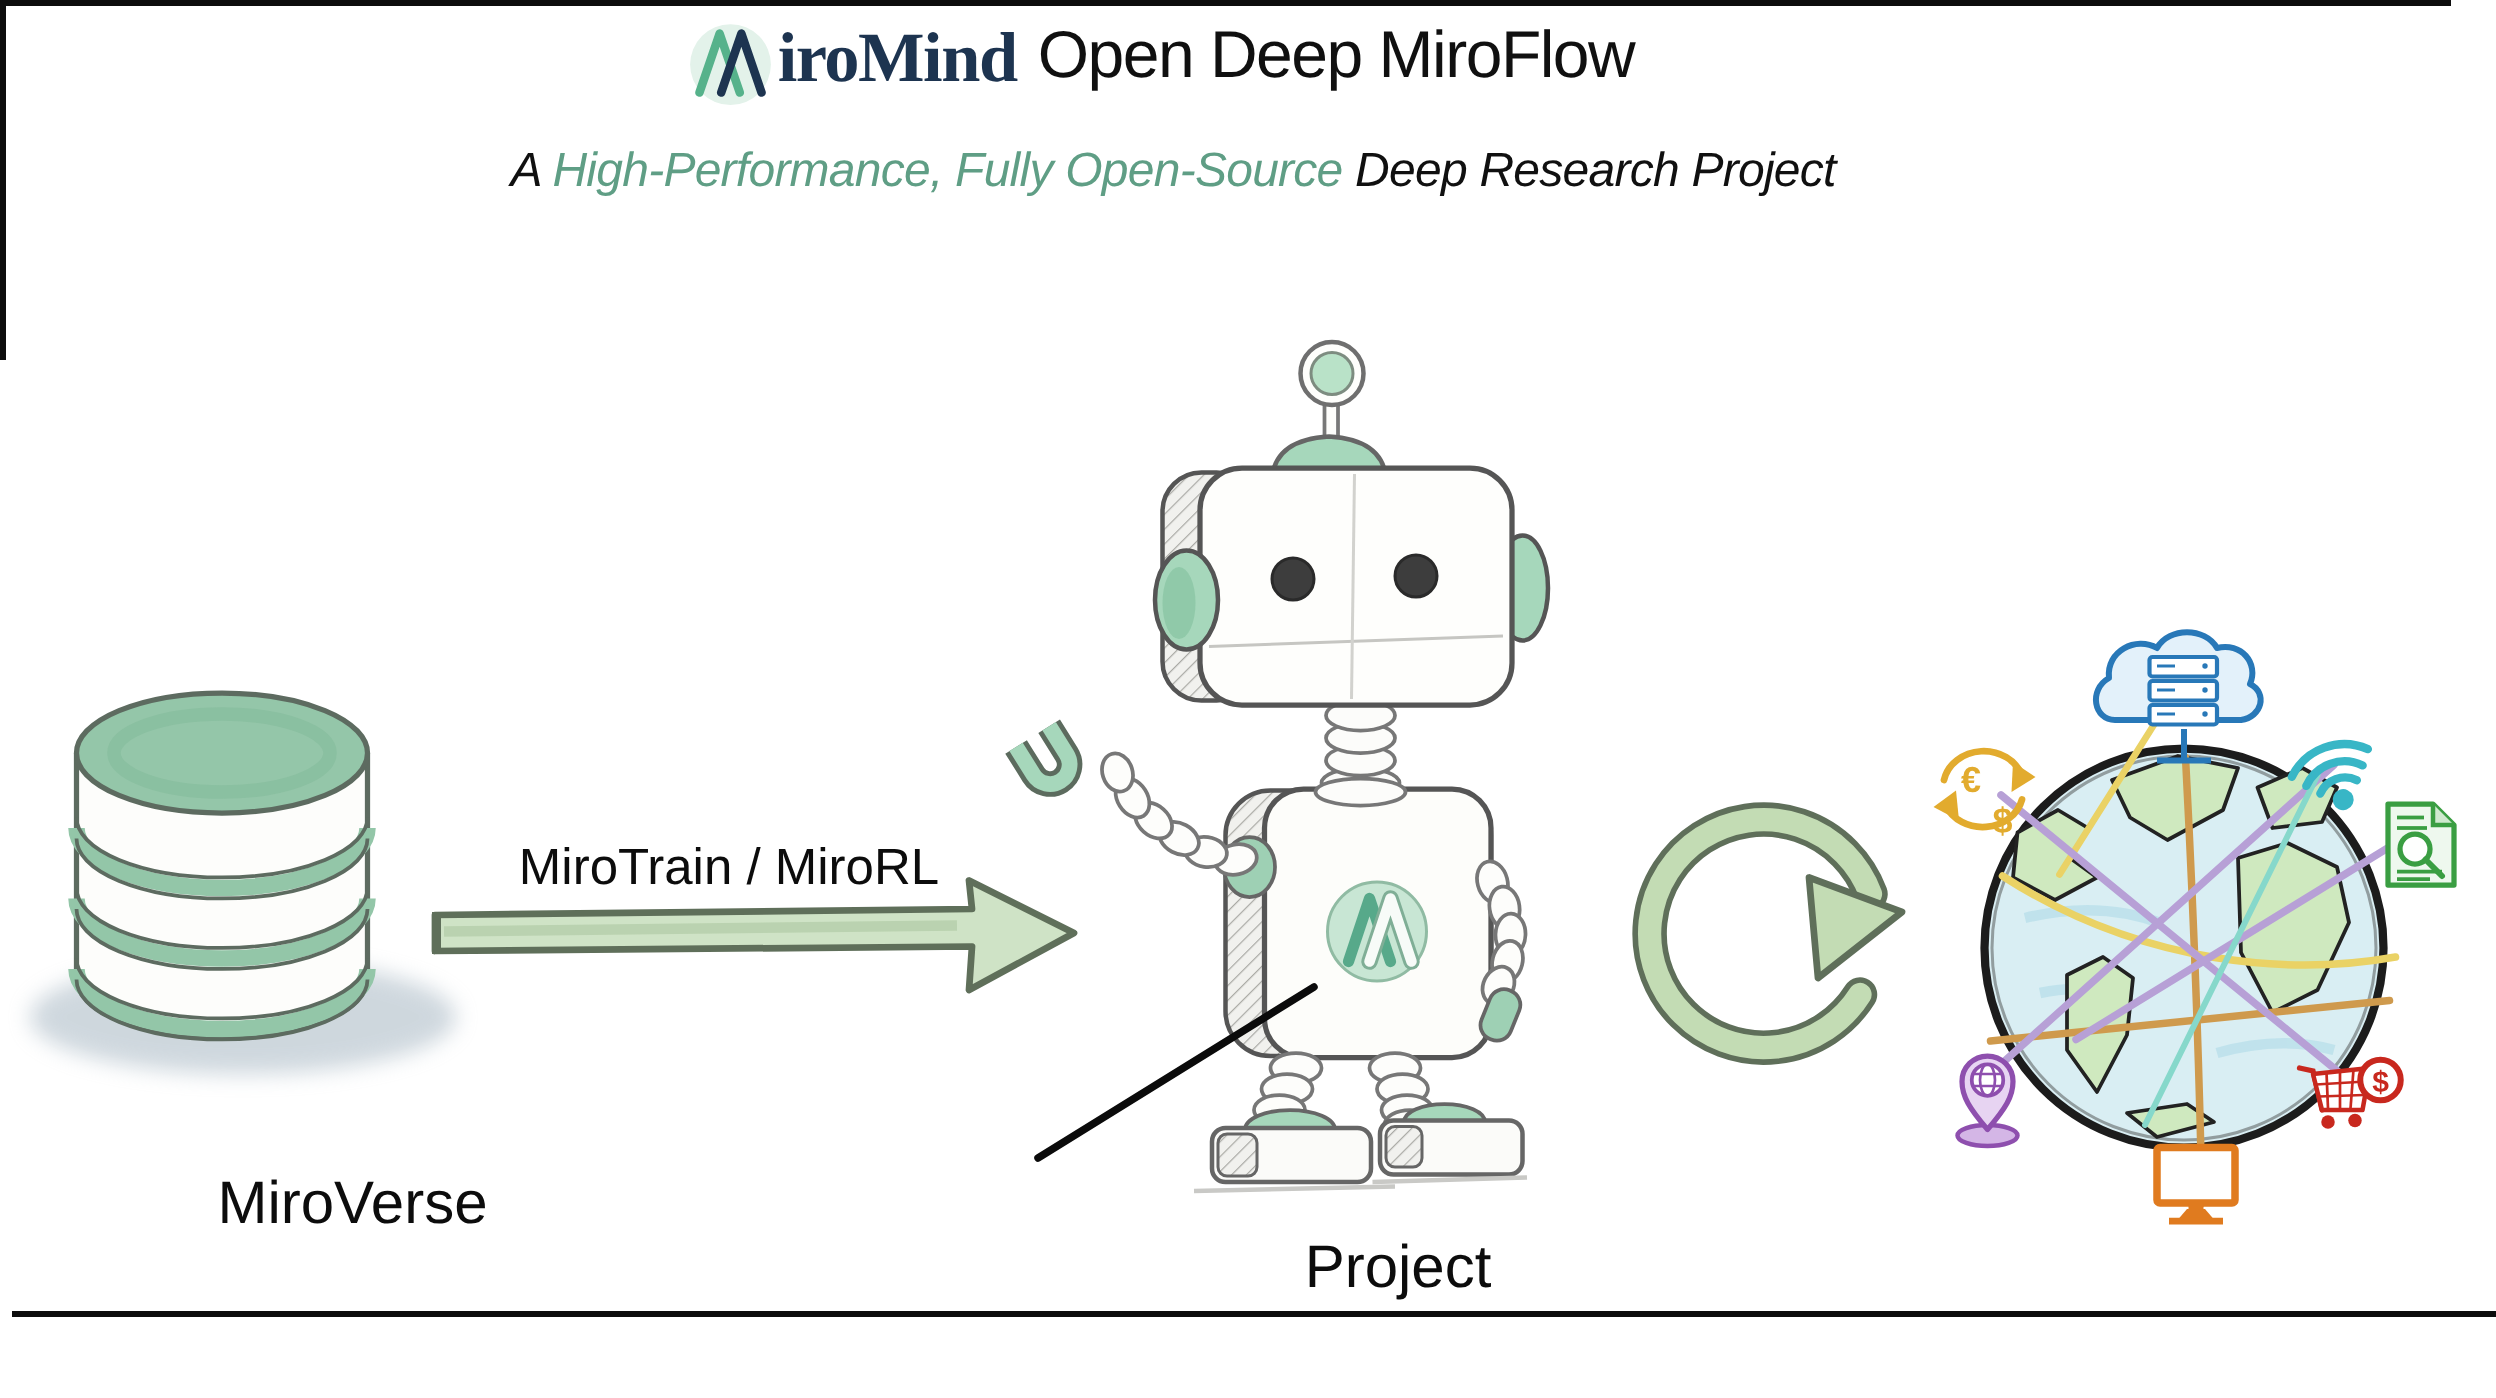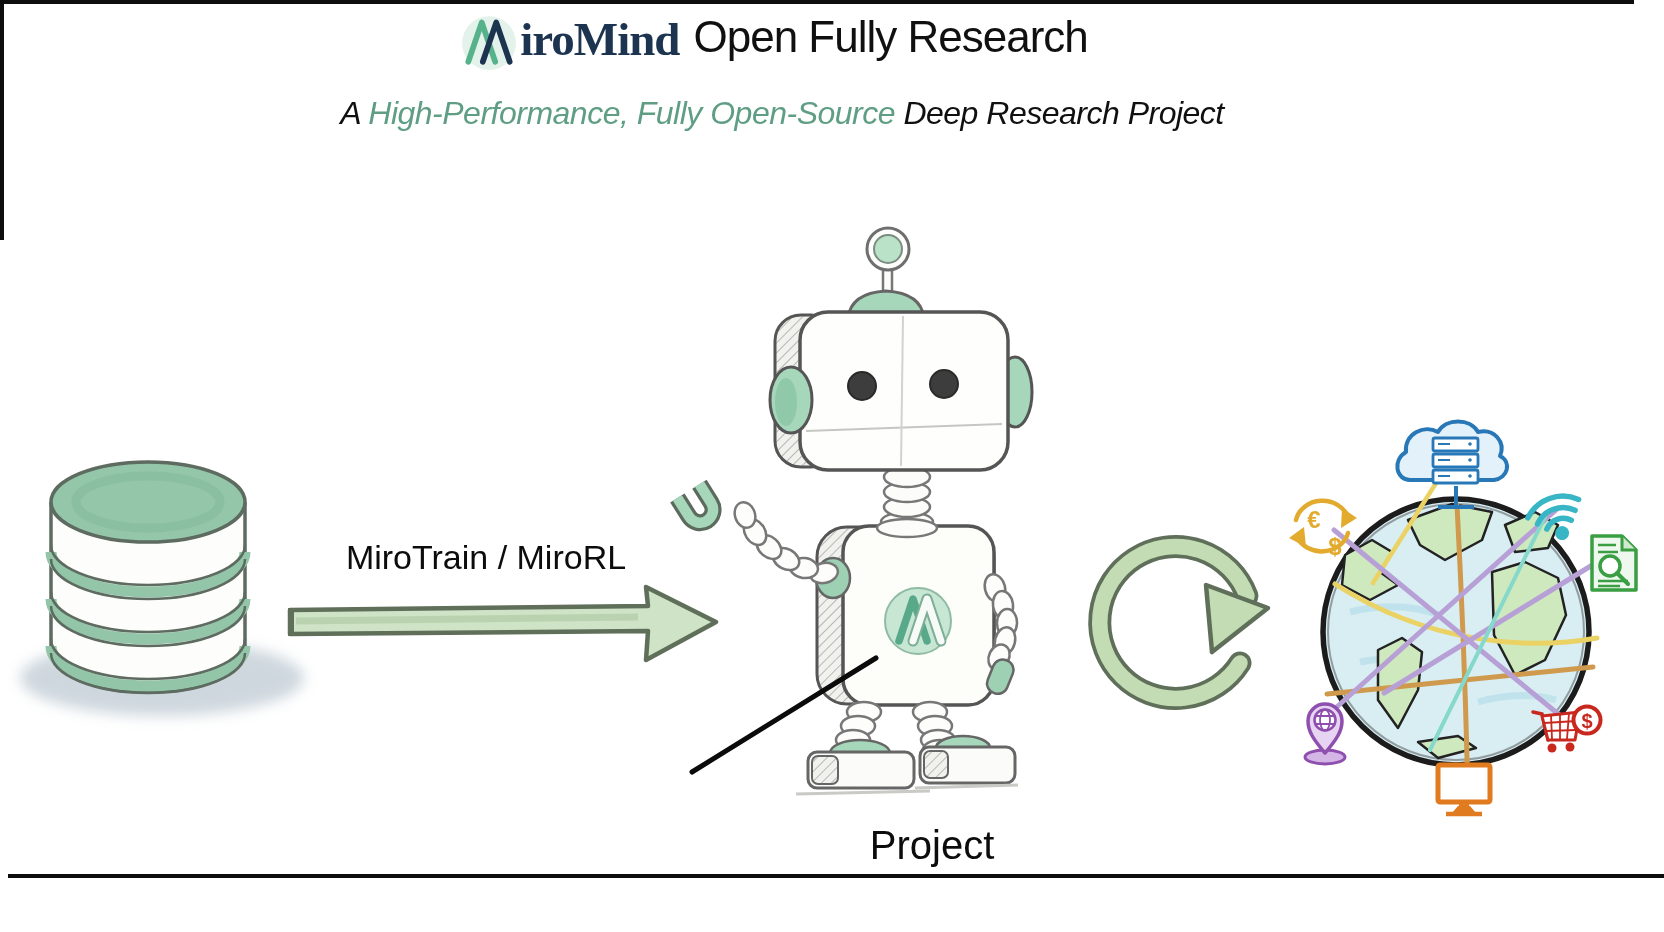--- a/index.html
+++ b/index.html
@@ -10,21 +10,21 @@
   .edge-left{left:0;top:0;width:4px;height:240px;}
   .edge-bottom{left:8px;top:874px;width:1656px;height:4px;}
   .title-row{position:absolute;top:12px;left:0;width:1548px;display:flex;justify-content:center;align-items:flex-start;}
   .logo-badge{width:58px;height:58px;margin-right:2px;flex:0 0 auto;}
   .brand{font-family:"Liberation Serif",serif;font-weight:700;font-size:47px;color:#1d3450;letter-spacing:-1px;}
   .title-rest{font-size:44px;color:#101010;margin-left:14px;letter-spacing:-1px;}
   .subtitle{position:absolute;top:95px;left:0;width:1564px;text-align:center;font-style:italic;
             font-size:32px;color:#101010;letter-spacing:-0.5px;}
   .subtitle .hl{color:#5f9e85;}
   .label{position:absolute;width:400px;text-align:center;font-size:40px;color:#0c0c0c;}
-  .label-train{left:286px;top:538px;font-size:34px;}
+  .label-train{left:286px;top:559px;font-size:34px;}
   .label-verse{left:35px;top:780px;}
   .label-thinker{left:425px;top:782px;}
   .label-flow{left:732px;top:823px;}
   svg text{font-family:"Liberation Sans",sans-serif;}
 </style>
 </head>
 <body>
 
 <div class="canvas">
 
@@ -32,21 +32,21 @@
   <div class="edge edge-left"></div>
   <div class="edge edge-bottom"></div>
 
   <div class="title-row">
     <svg class="logo-badge" viewBox="0 0 56 56">
       <circle cx="28" cy="30" r="26" fill="#e3f2ea"></circle>
       <path d="M8 48 L21 10 L34 48" fill="none" stroke="#56b28b" stroke-width="5.5" stroke-linecap="round" stroke-linejoin="round"></path>
       <path d="M22 48 L35 10 L48 48" fill="none" stroke="#1d3450" stroke-width="5.5" stroke-linecap="round" stroke-linejoin="round"></path>
     </svg>
     <span class="brand">iroMind</span>
-    <span class="title-rest">Open Fully Research</span>
+    <span class="title-rest">Open Deep MiroFlow</span>
   </div>
 
   <div class="subtitle"><span>A </span><span class="hl">High-Performance, Fully Open-Source</span><span> Deep Research Project</span></div>
 
   <svg width="1664" height="932" viewBox="0 0 1664 932" style="position:absolute;left:0;top:0;">
     <defs>
       <pattern id="hatch" width="7" height="7" patternUnits="userSpaceOnUse" patternTransform="rotate(45)">
         <rect width="7" height="7" fill="#f1f1ee"></rect>
         <line x1="0" y1="0" x2="0" y2="7" stroke="#a9a9a4" stroke-width="1.6"></line>
       </pattern>
@@ -291,15 +291,16 @@
       <g>
         <rect x="1438" y="765" width="52" height="37" rx="2" fill="#ffffff" stroke="#e07b1f" stroke-width="5"></rect>
         <rect x="1459" y="802" width="10" height="6" fill="#e07b1f"></rect>
         <path d="M1452 813 L1458 806 L1470 806 L1476 813 Z" fill="#e07b1f"></path>
         <path d="M1446 814 L1482 814" stroke="#e07b1f" stroke-width="4.5"></path>
       </g>
     </g>
   </svg>
 
   <div class="label label-train">MiroTrain / MiroRL</div>
+  <div class="label label-verse">MiroVerse</div>
   <div class="label label-flow">Project</div>
 
 </div>
 
 </body></html>

